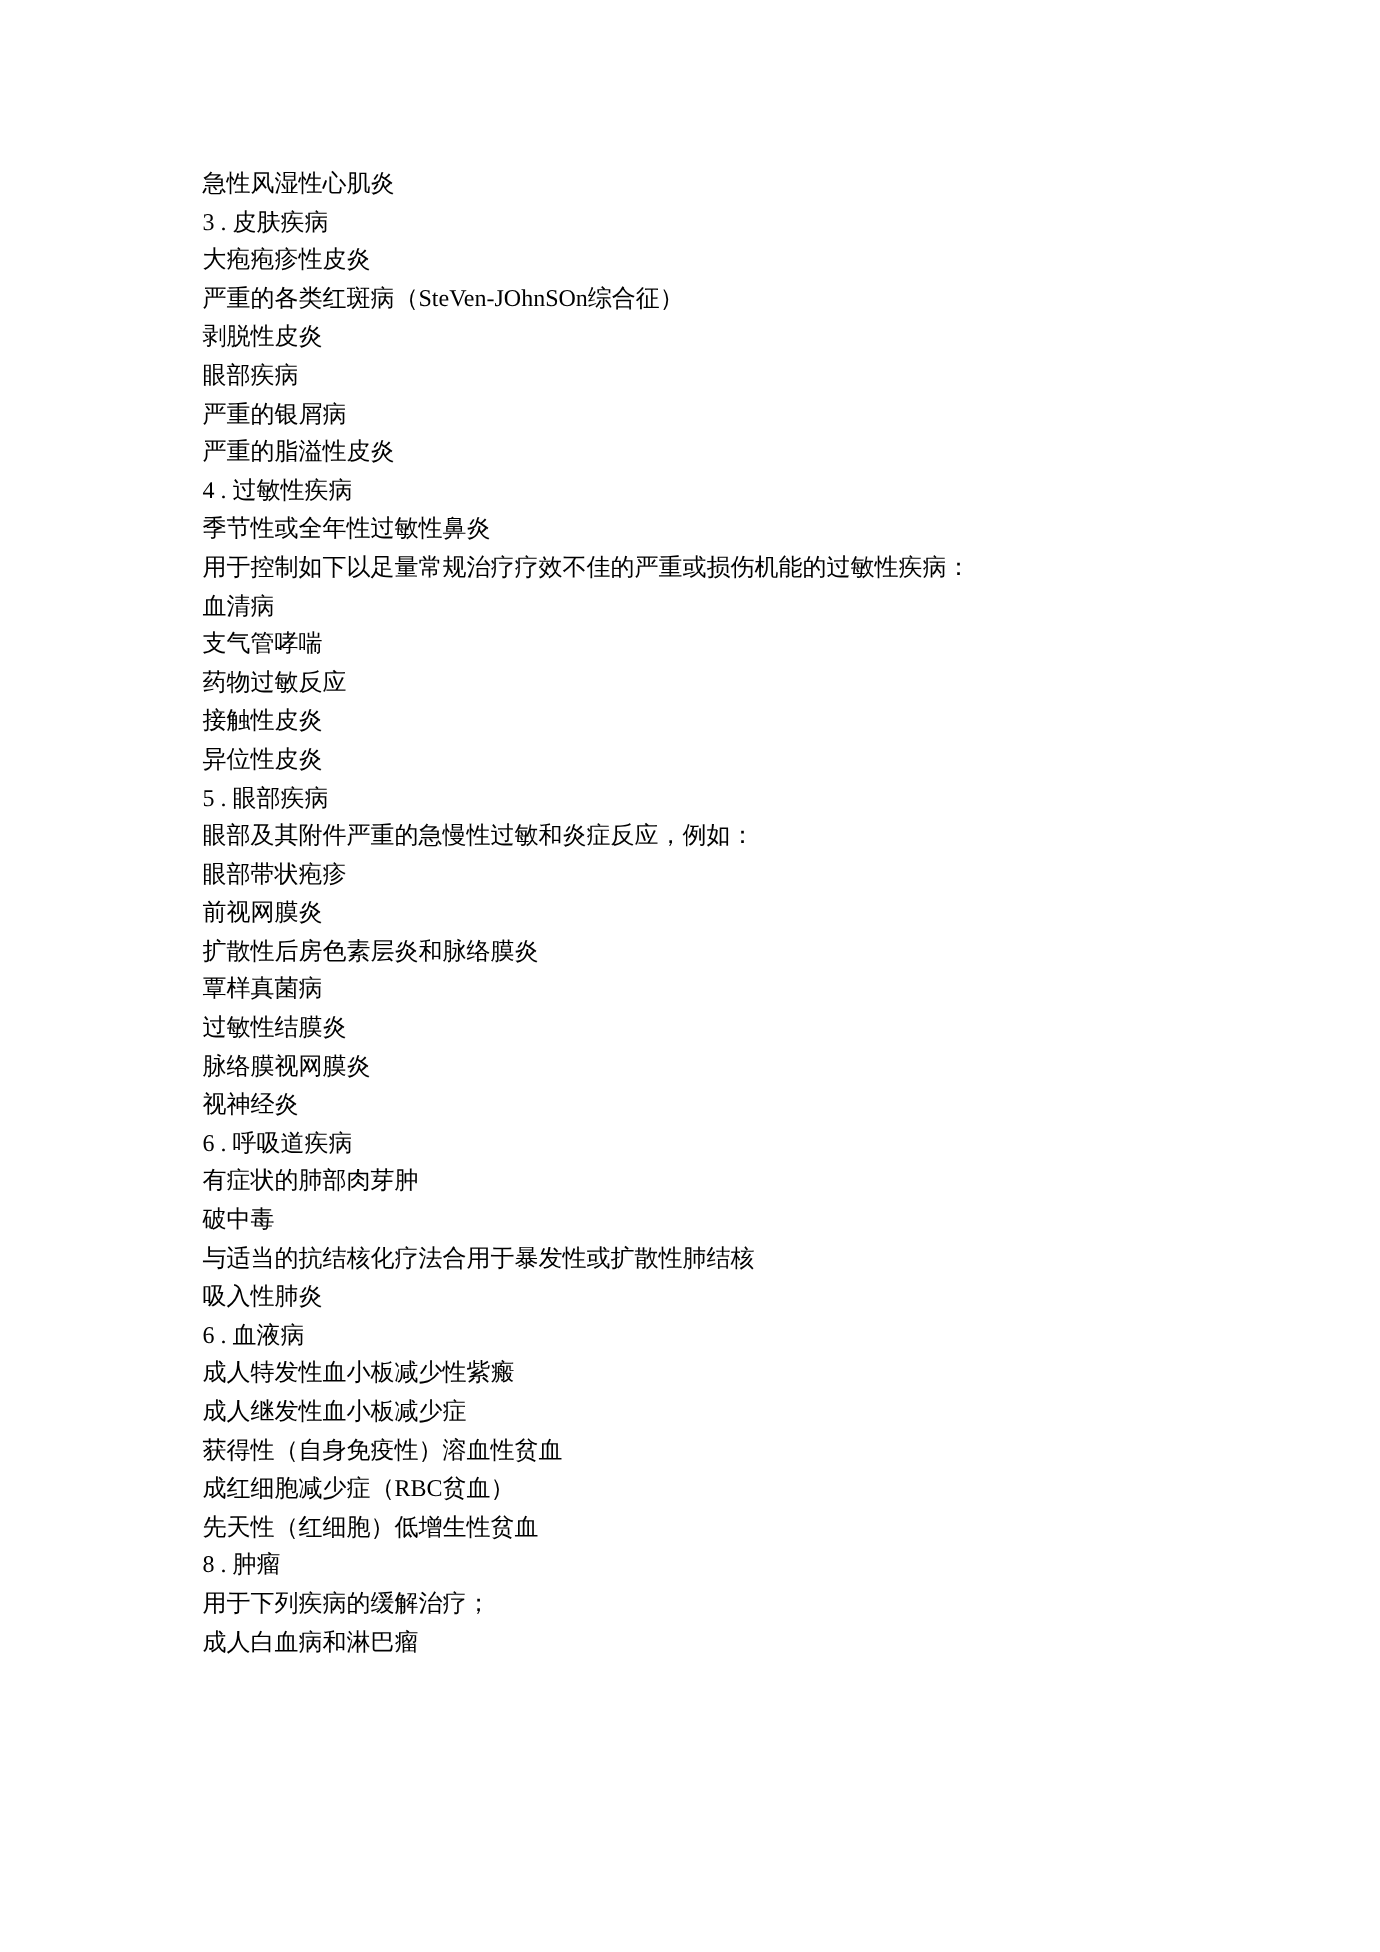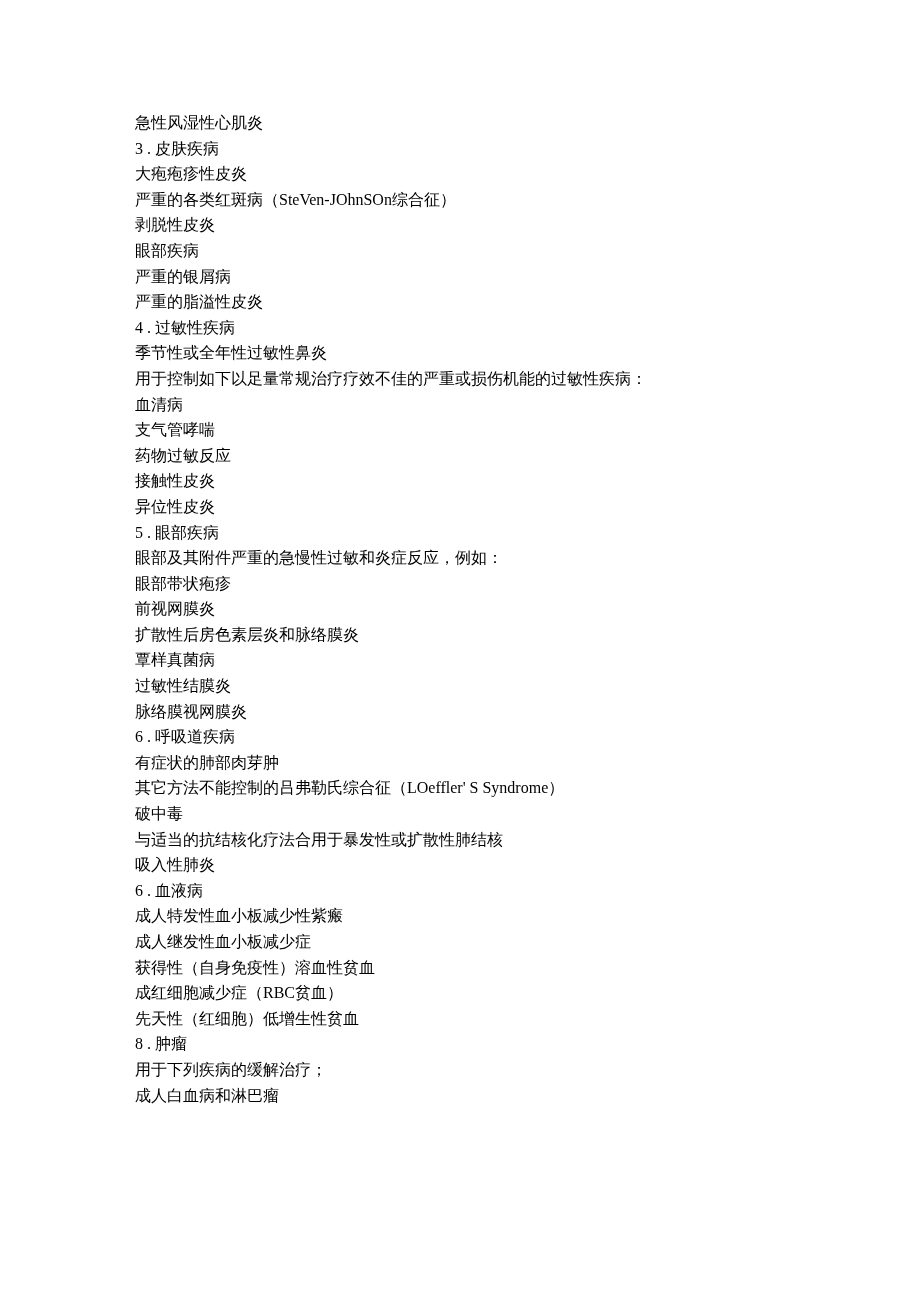--- a/index.html
+++ b/index.html
@@ -43,23 +43,23 @@
   <p class="line">接触性皮炎</p>
   <p class="line">异位性皮炎</p>
   <p class="line">5 . 眼部疾病</p>
   <p class="line">眼部及其附件严重的急慢性过敏和炎症反应，例如：</p>
   <p class="line">眼部带状疱疹</p>
   <p class="line">前视网膜炎</p>
   <p class="line">扩散性后房色素层炎和脉络膜炎</p>
   <p class="line">覃样真菌病</p>
   <p class="line">过敏性结膜炎</p>
   <p class="line">脉络膜视网膜炎</p>
+  <p class="line">视神经炎</p>
   <p class="line">6 . 呼吸道疾病</p>
   <p class="line">有症状的肺部肉芽肿</p>
-  <p class="line">其它方法不能控制的吕弗勒氏综合征（LOeffler' S Syndrome）</p>
   <p class="line">破中毒</p>
   <p class="line">与适当的抗结核化疗法合用于暴发性或扩散性肺结核</p>
   <p class="line">吸入性肺炎</p>
   <p class="line">6 . 血液病</p>
   <p class="line">成人特发性血小板减少性紫瘢</p>
   <p class="line">成人继发性血小板减少症</p>
   <p class="line">获得性（自身免疫性）溶血性贫血</p>
   <p class="line">成红细胞减少症（RBC贫血）</p>
   <p class="line">先天性（红细胞）低增生性贫血</p>
   <p class="line">8 . 肿瘤</p>

